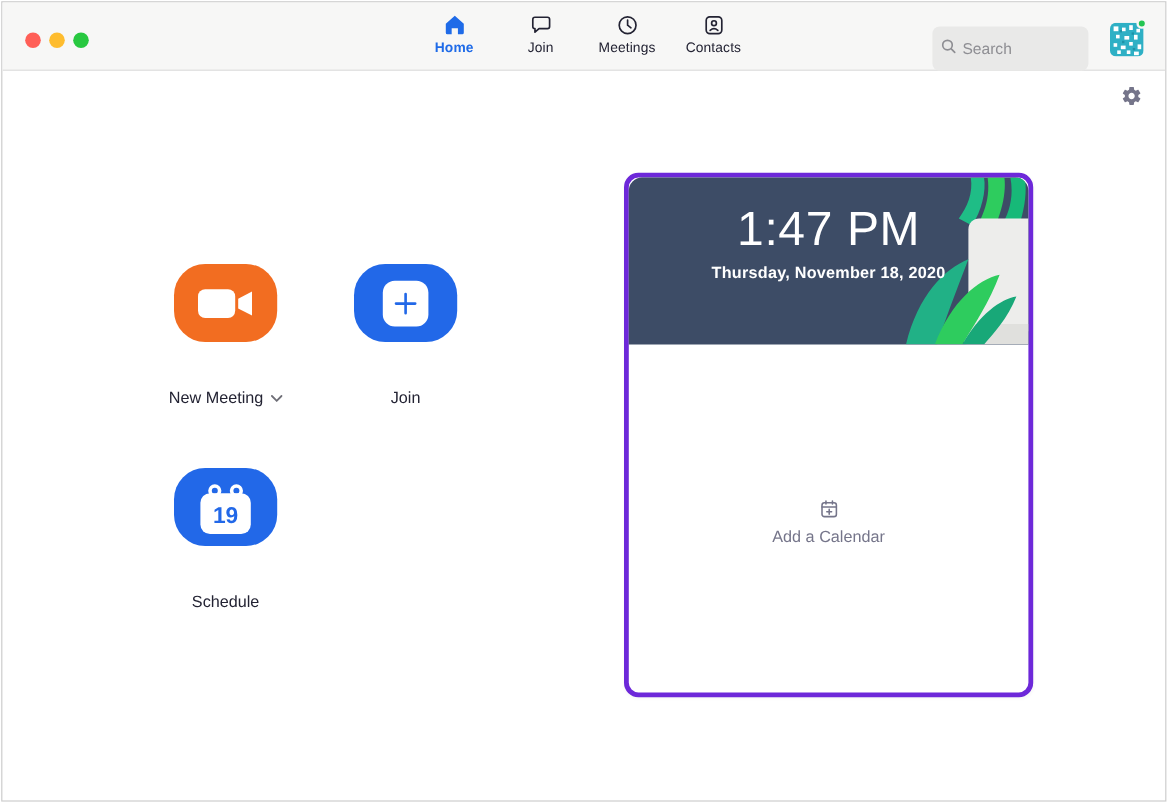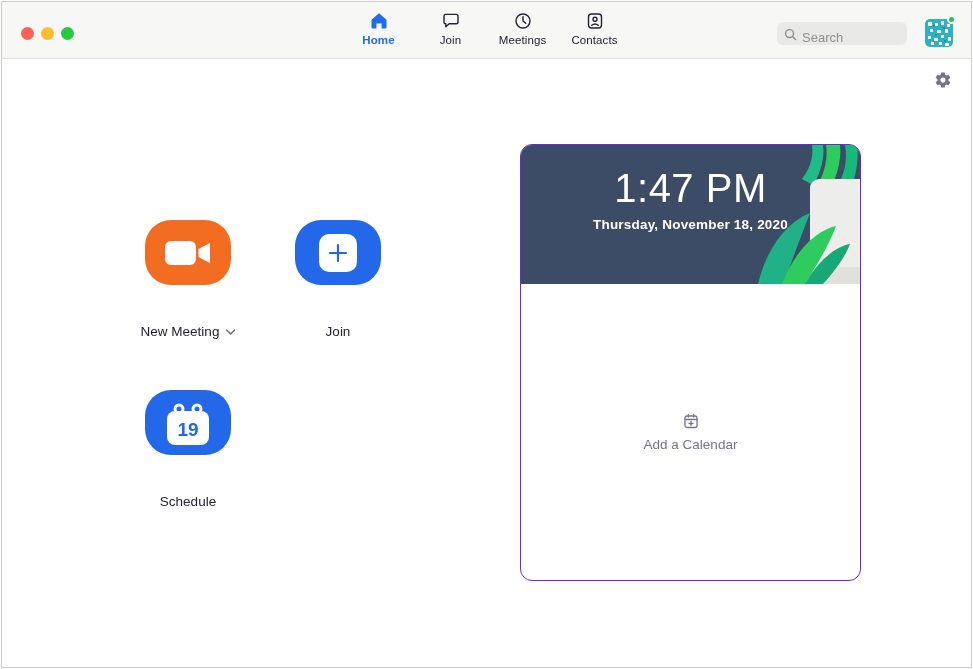--- a/index.html
+++ b/index.html
@@ -27,23 +27,23 @@
   .tabs {
     position:absolute; top:9px; left:50%; transform:translateX(-50%);
     display:flex;
   }
   .tab { width:72px; display:flex; flex-direction:column; align-items:center; gap:3px; cursor:pointer; }
   .tab-label { font-size:11.5px; color:#232333; letter-spacing:.1px; }
   .tab.active .tab-label { color:#1f6be8; font-weight:bold; }
   .tab svg { display:block; }
 
   .search {
-    position:absolute; left:775px; top:20px; width:130px; height:23px;
+    position:absolute; left:775px; top:20px; width:130px; height:37px;
     background:#e9e9e8; border-radius:6px;
-    display:flex; align-items:flex-end; padding:0 7px; gap:5px;
+    display:flex; align-items:center; padding:0 7px; gap:5px;
   }
   .search input {
     border:none; outline:none; background:transparent;
     font-size:13px; color:#232333; width:100px;
     font-family:"Liberation Sans","DejaVu Sans",sans-serif;
   }
   .search input::placeholder { color:#8e8e93; }
 
   .avatar {
     position:absolute; left:923px; top:17px; width:28px; height:28px;
@@ -83,21 +83,21 @@
     display:flex; align-items:center; justify-content:center;
   }
   .inner-wide {
     width:46px; height:32px; background:#fff; border-radius:10px;
     display:flex; align-items:center; justify-content:center;
   }
 
   
   .card {
     position:absolute; left:518px; top:142px; width:341px; height:437px;
-    background:#fff; border:1px solid #6d28d9; border-radius:12px;
+    background:#fff; border:4px solid #6d28d9; border-radius:12px;
     box-shadow:0 1px 3px rgba(0,0,0,.04);
   }
   .card-hero {
     position:relative; height:139px; background:#3d4c66;
     border-radius:11px 11px 0 0; overflow:hidden; text-align:center;
   }
   .hero-time {
     margin-top:21px; font-size:40px; line-height:44px; color:#fff;
     font-weight:400; letter-spacing:.5px; position:relative; z-index:2;
   }

